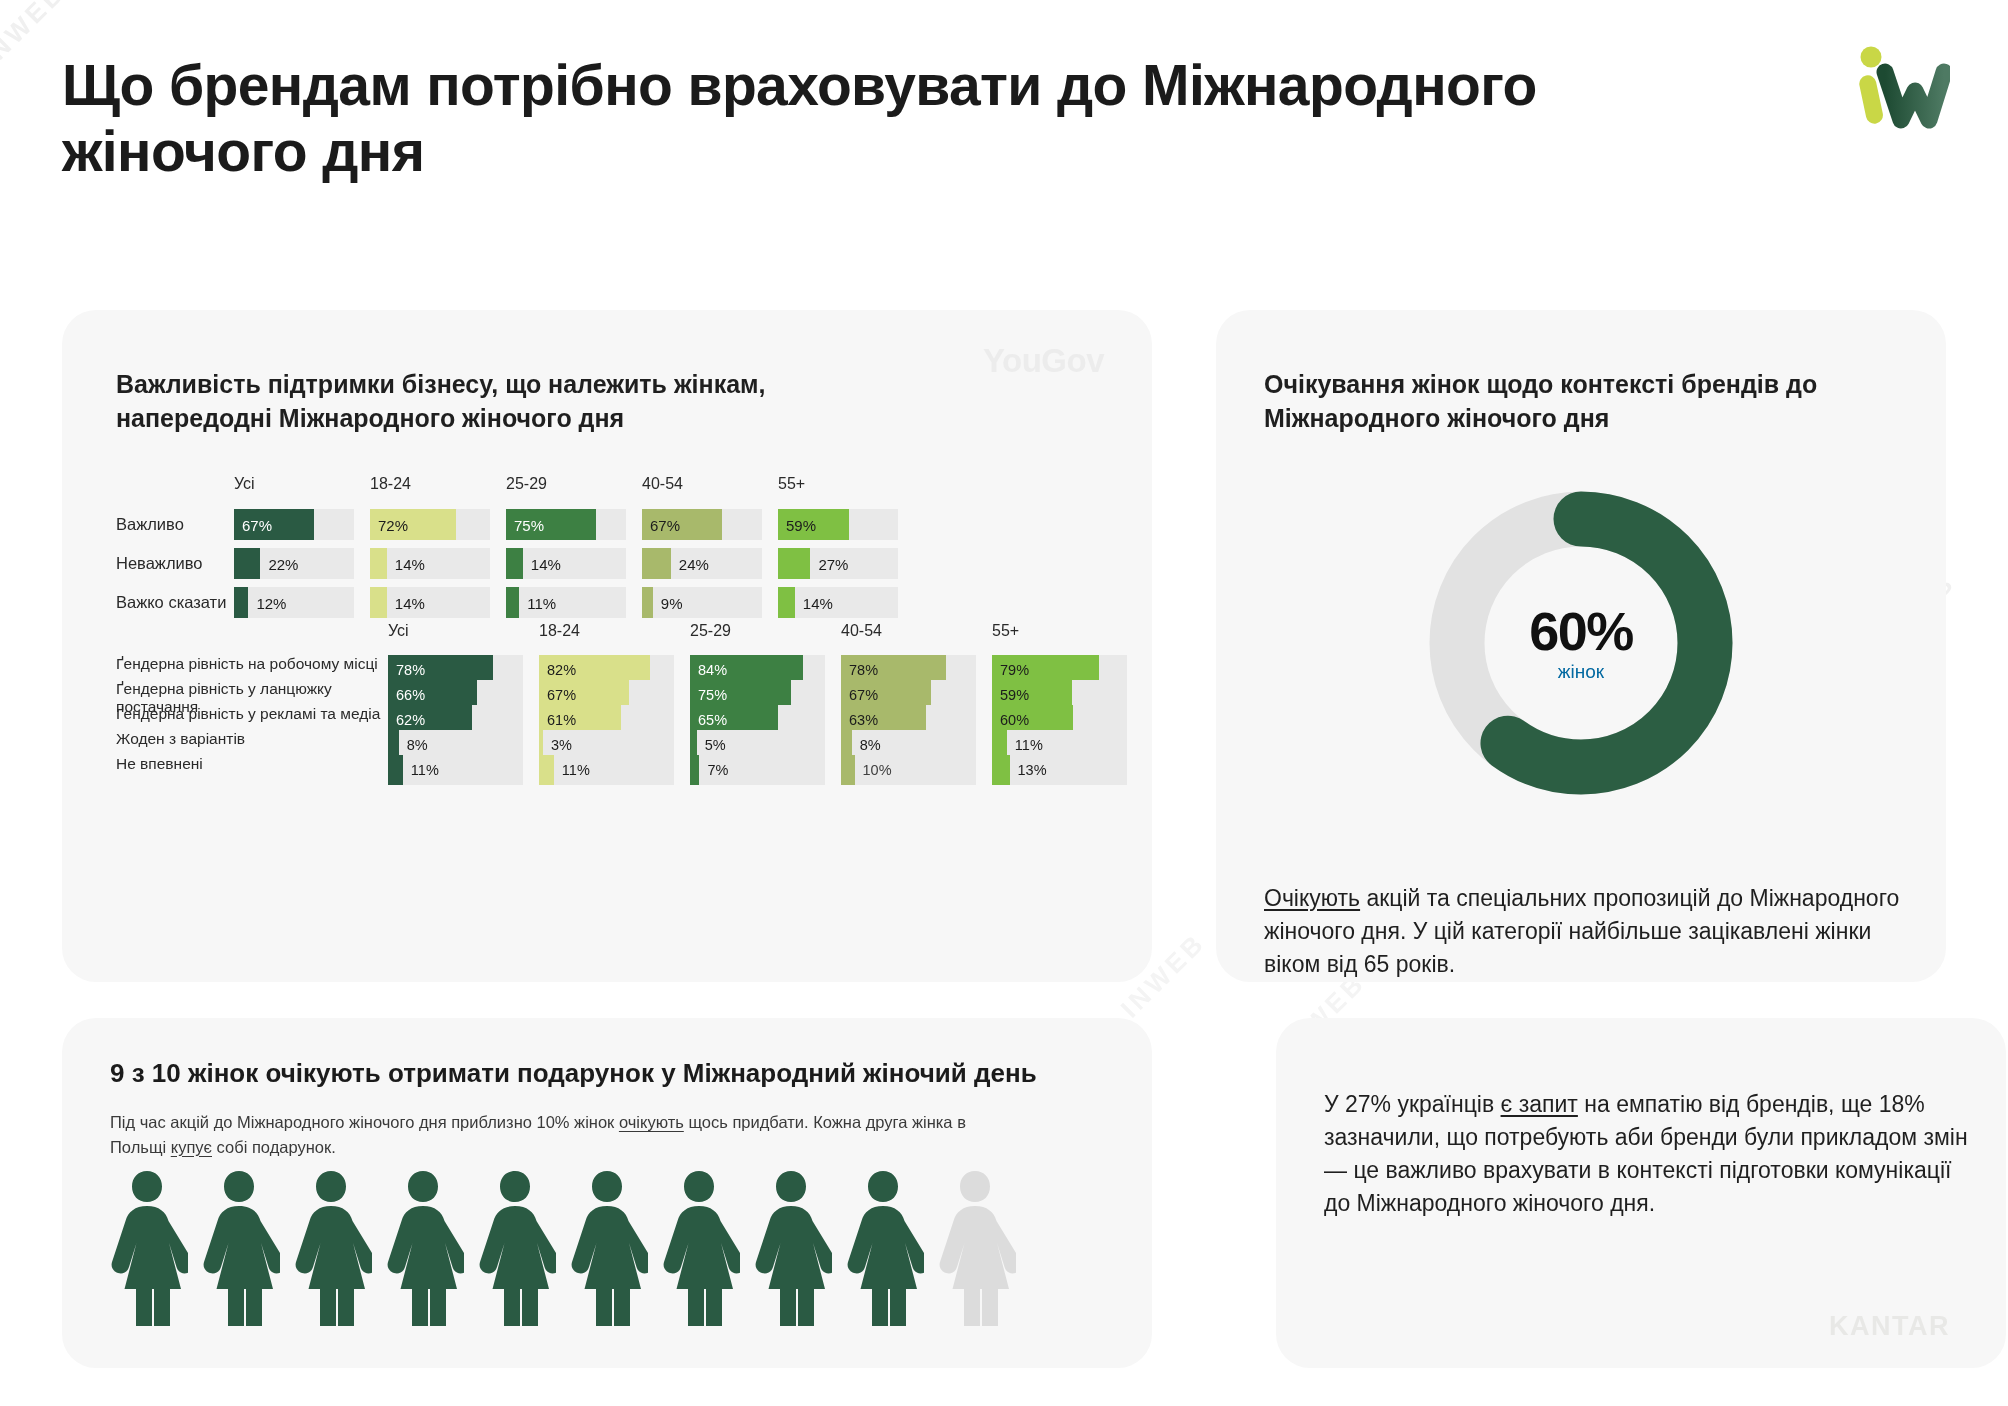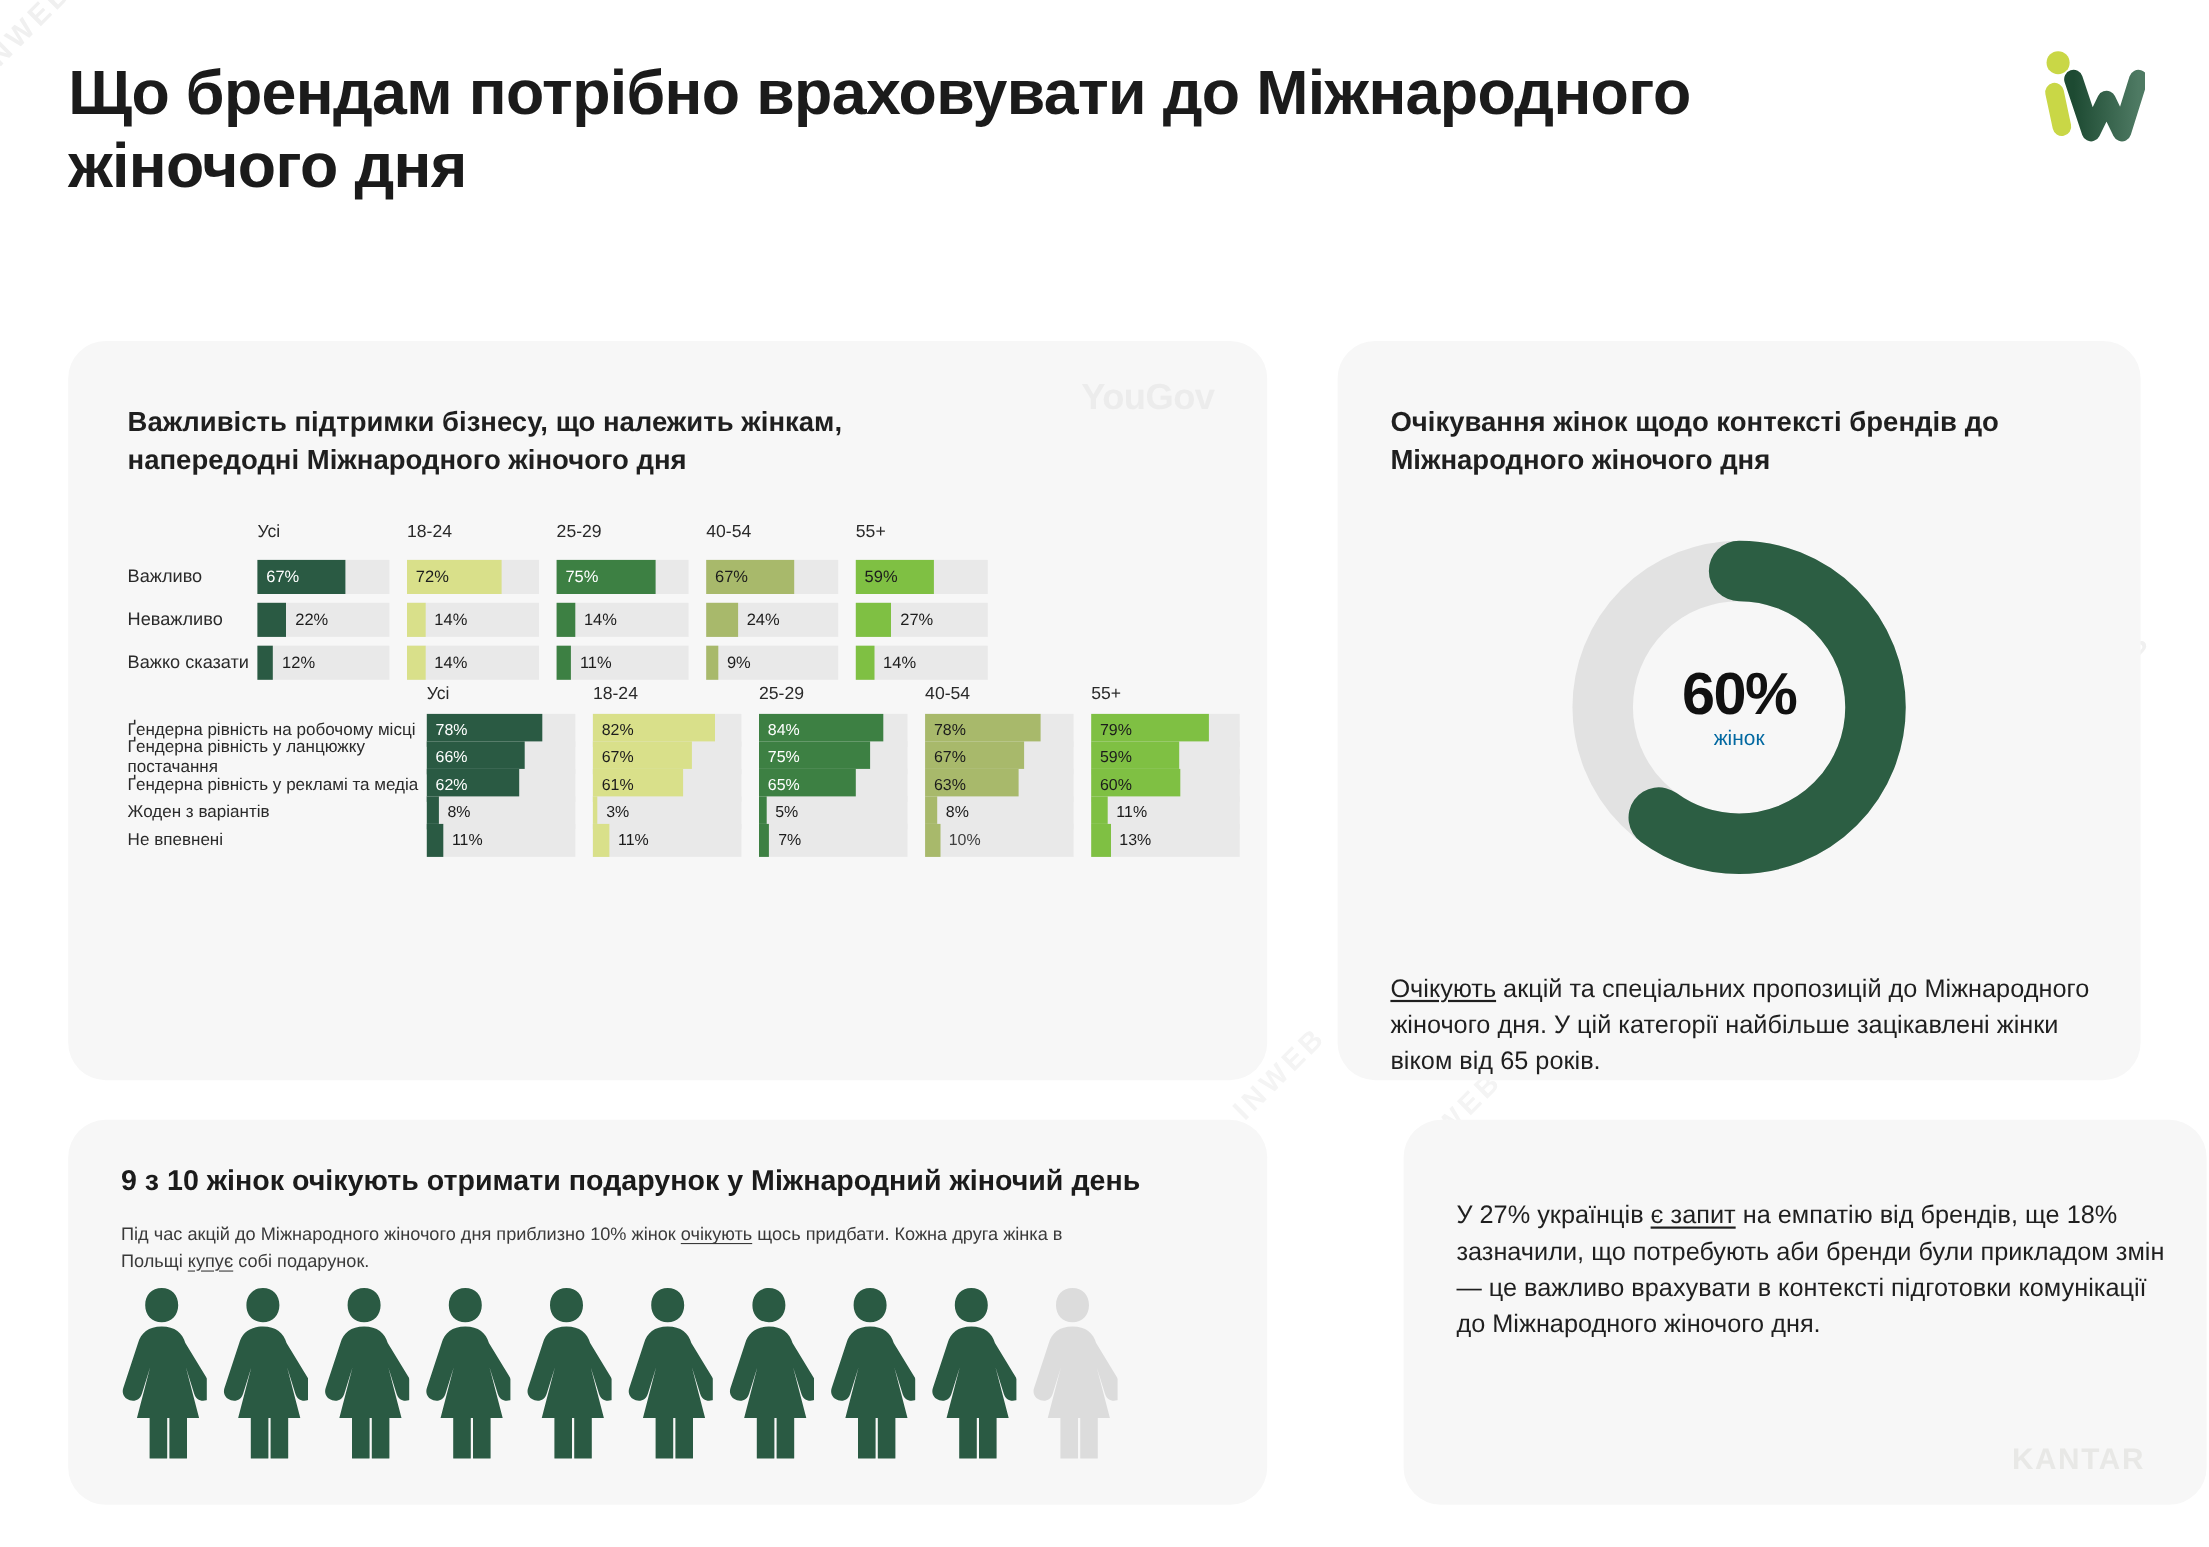--- a/index.html
+++ b/index.html
@@ -137,21 +137,21 @@
 
   .c2-grid { position: relative; margin-top: 44px; }
 
   .c2-head { display: flex; height: 26px; }
   .c2-head .rowlab { width: 272px; flex: none; }
   .c2-head .colhd {
     width: 135px; flex: none; margin-right: 16px;
     font-size: 16px; color: #2a2a2a;
   }
 
-  .c2-row { display: flex; align-items: center; height: 18px; margin-top: 7px; }
+  .c2-row { display: flex; align-items: flex-start; height: 18px; margin-top: 7px; }
   .c2-row .rowlab {
     width: 272px; flex: none;
     font-size: 15.5px; color: #2a2a2a;
   }
   .c2-cell {
     width: 135px; flex: none; margin-right: 16px;
     height: 30px; background: #e9e9e9; position: relative;
   }
   .c2-bar { position: absolute; left: 0; top: 0; bottom: 0; }
   .c2-val {

